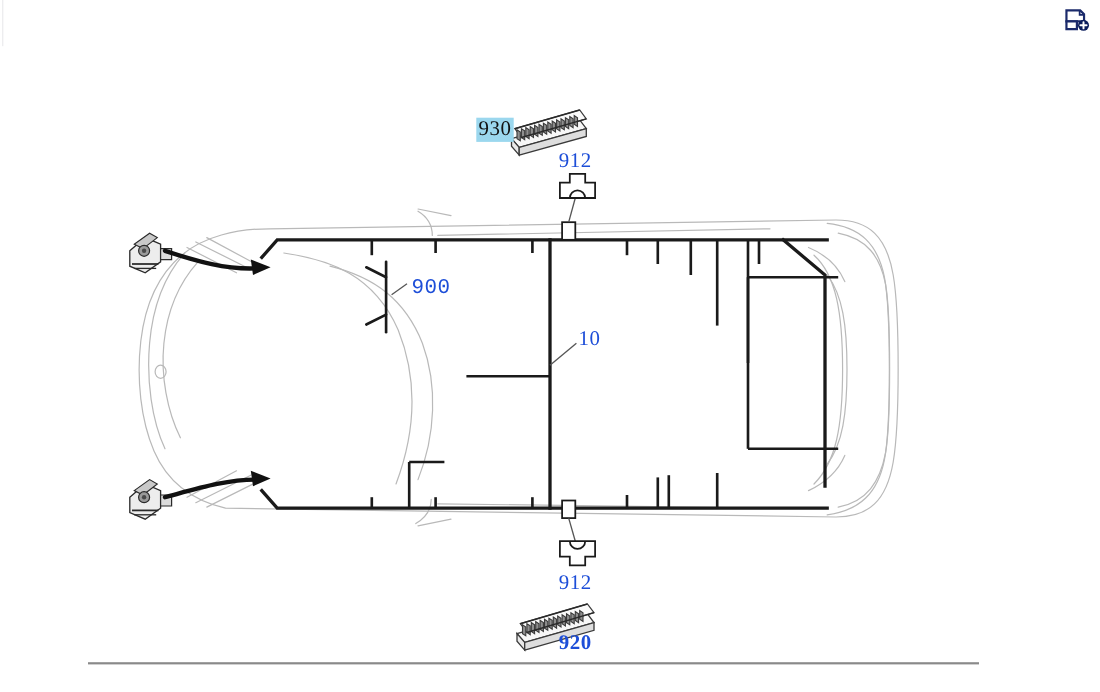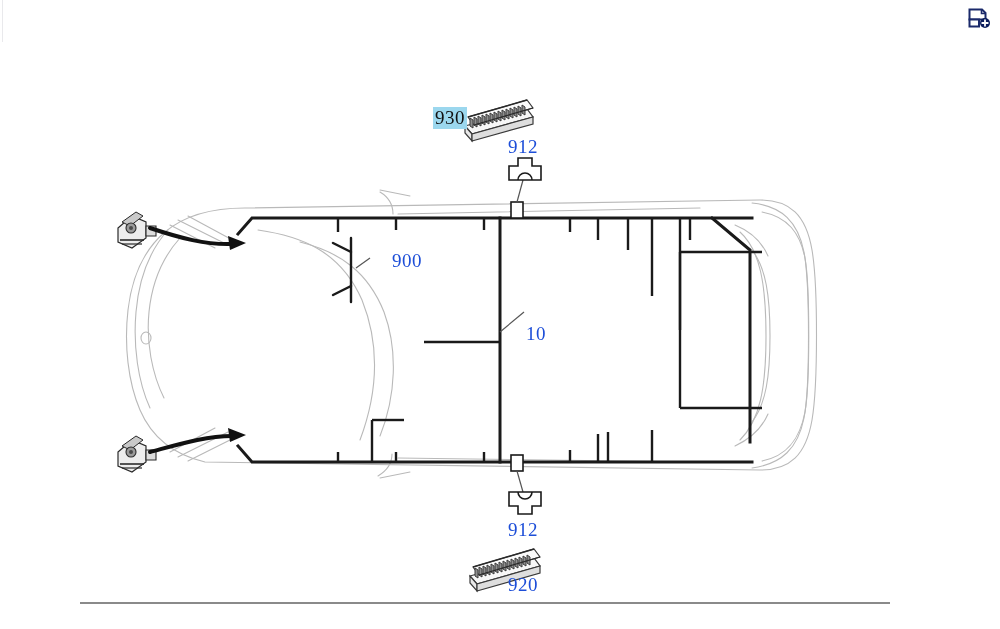--- a/index.html
+++ b/index.html
@@ -267,23 +267,23 @@
       <path d="M150,452 C180,444 206,436 232,436" fill="none" stroke="#111111" stroke-width="4" stroke-linecap="round"></path>
       <path d="M246,435 L228,428 L230,442 Z" fill="#111111"></path>
     </g>
 
   </svg>
 
   <div class="label highlighted" style="left:433px; top:107px;">930</div>
 
   <div class="label" style="left:508px; top:136px;">912</div>
 
-  <div class="label" style="left:392px; top:250px;">900</div>
-
-  <div class="label" style="left:526px; top:298px;margin-top:25px;">10</div>
+  <div class="label" style="left:374px; top:250px;font-family:Liberation Mono, monospace;">900</div>
+
+  <div class="label" style="left:526px; top:298px;">10</div>
 
   <div class="label" style="left:508px; top:519px;">912</div>
 
-  <div class="label" style="left:508px; top:574px;">920</div>
+  <div class="label" style="left:508px; top:574px;font-weight:bold;">920</div>
 
   <div class="footer-rule"></div>
 
 </div>
 
 </body></html>

